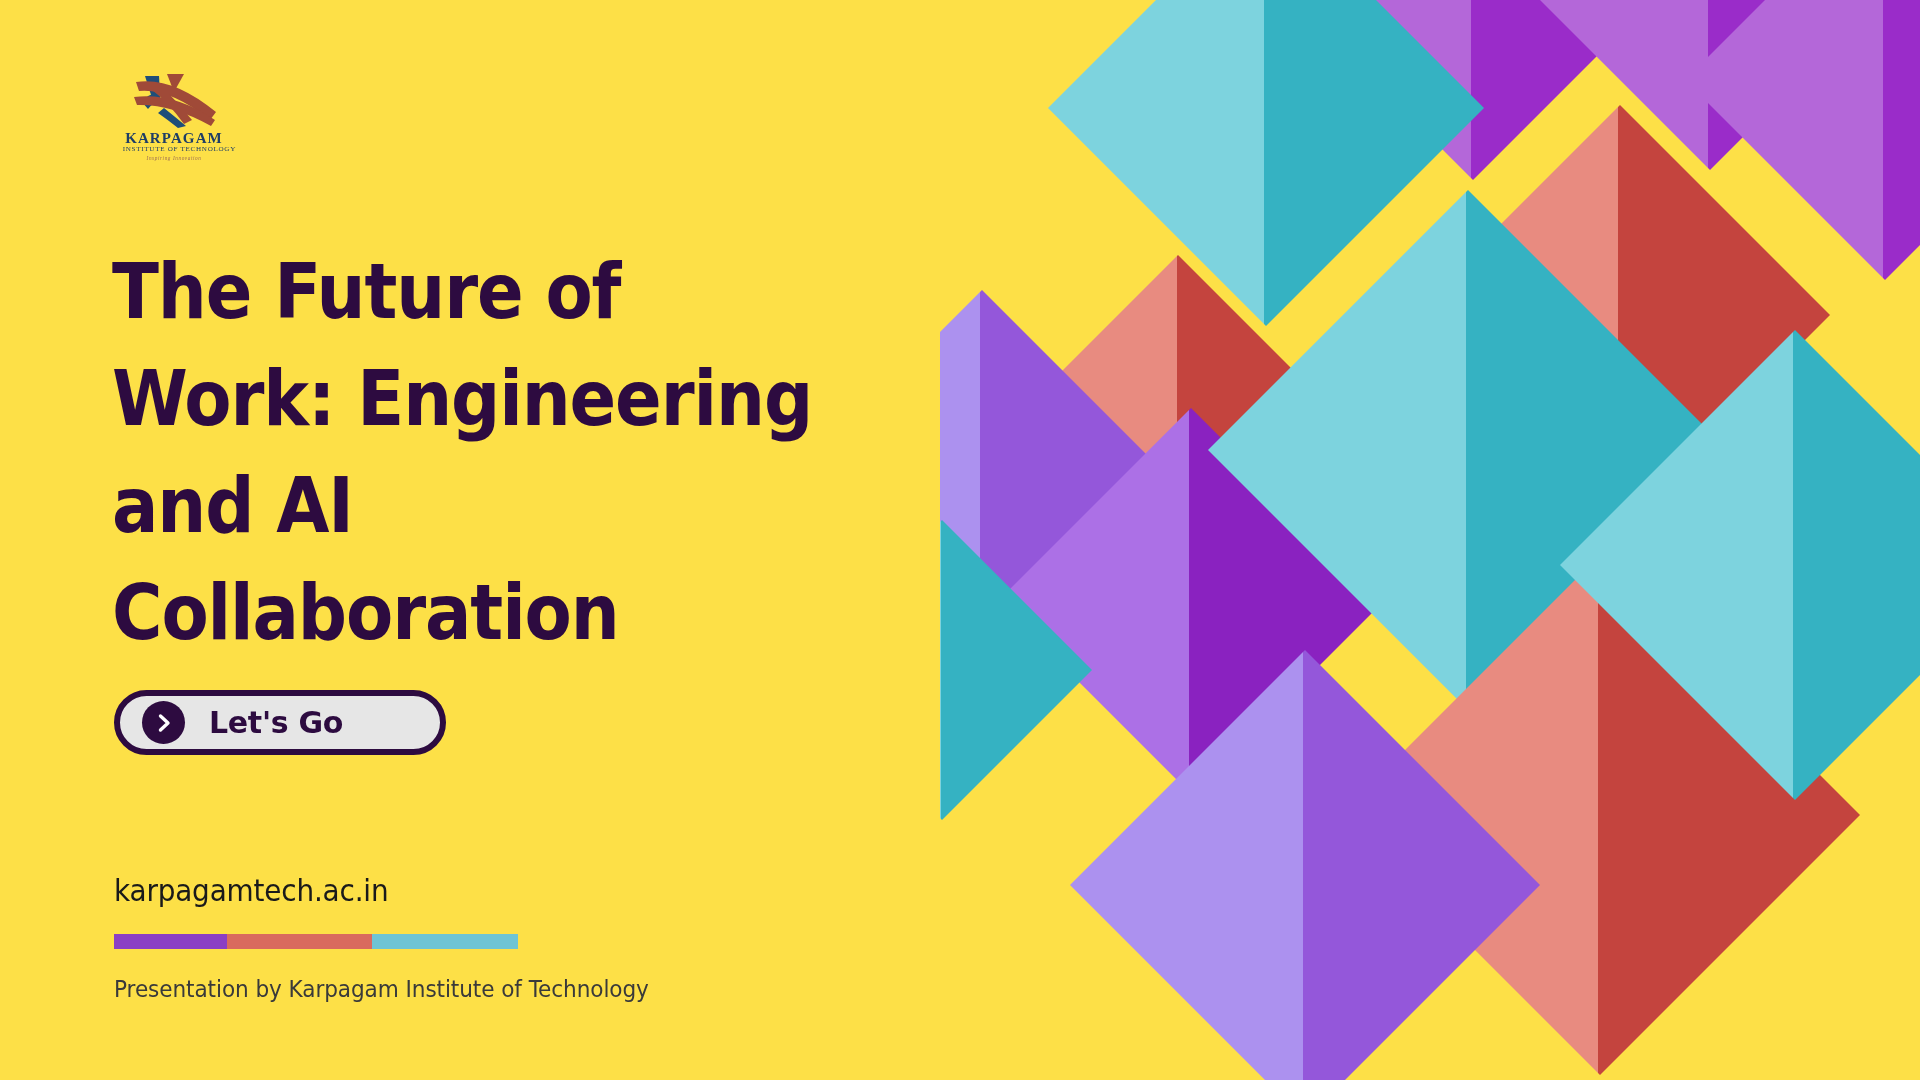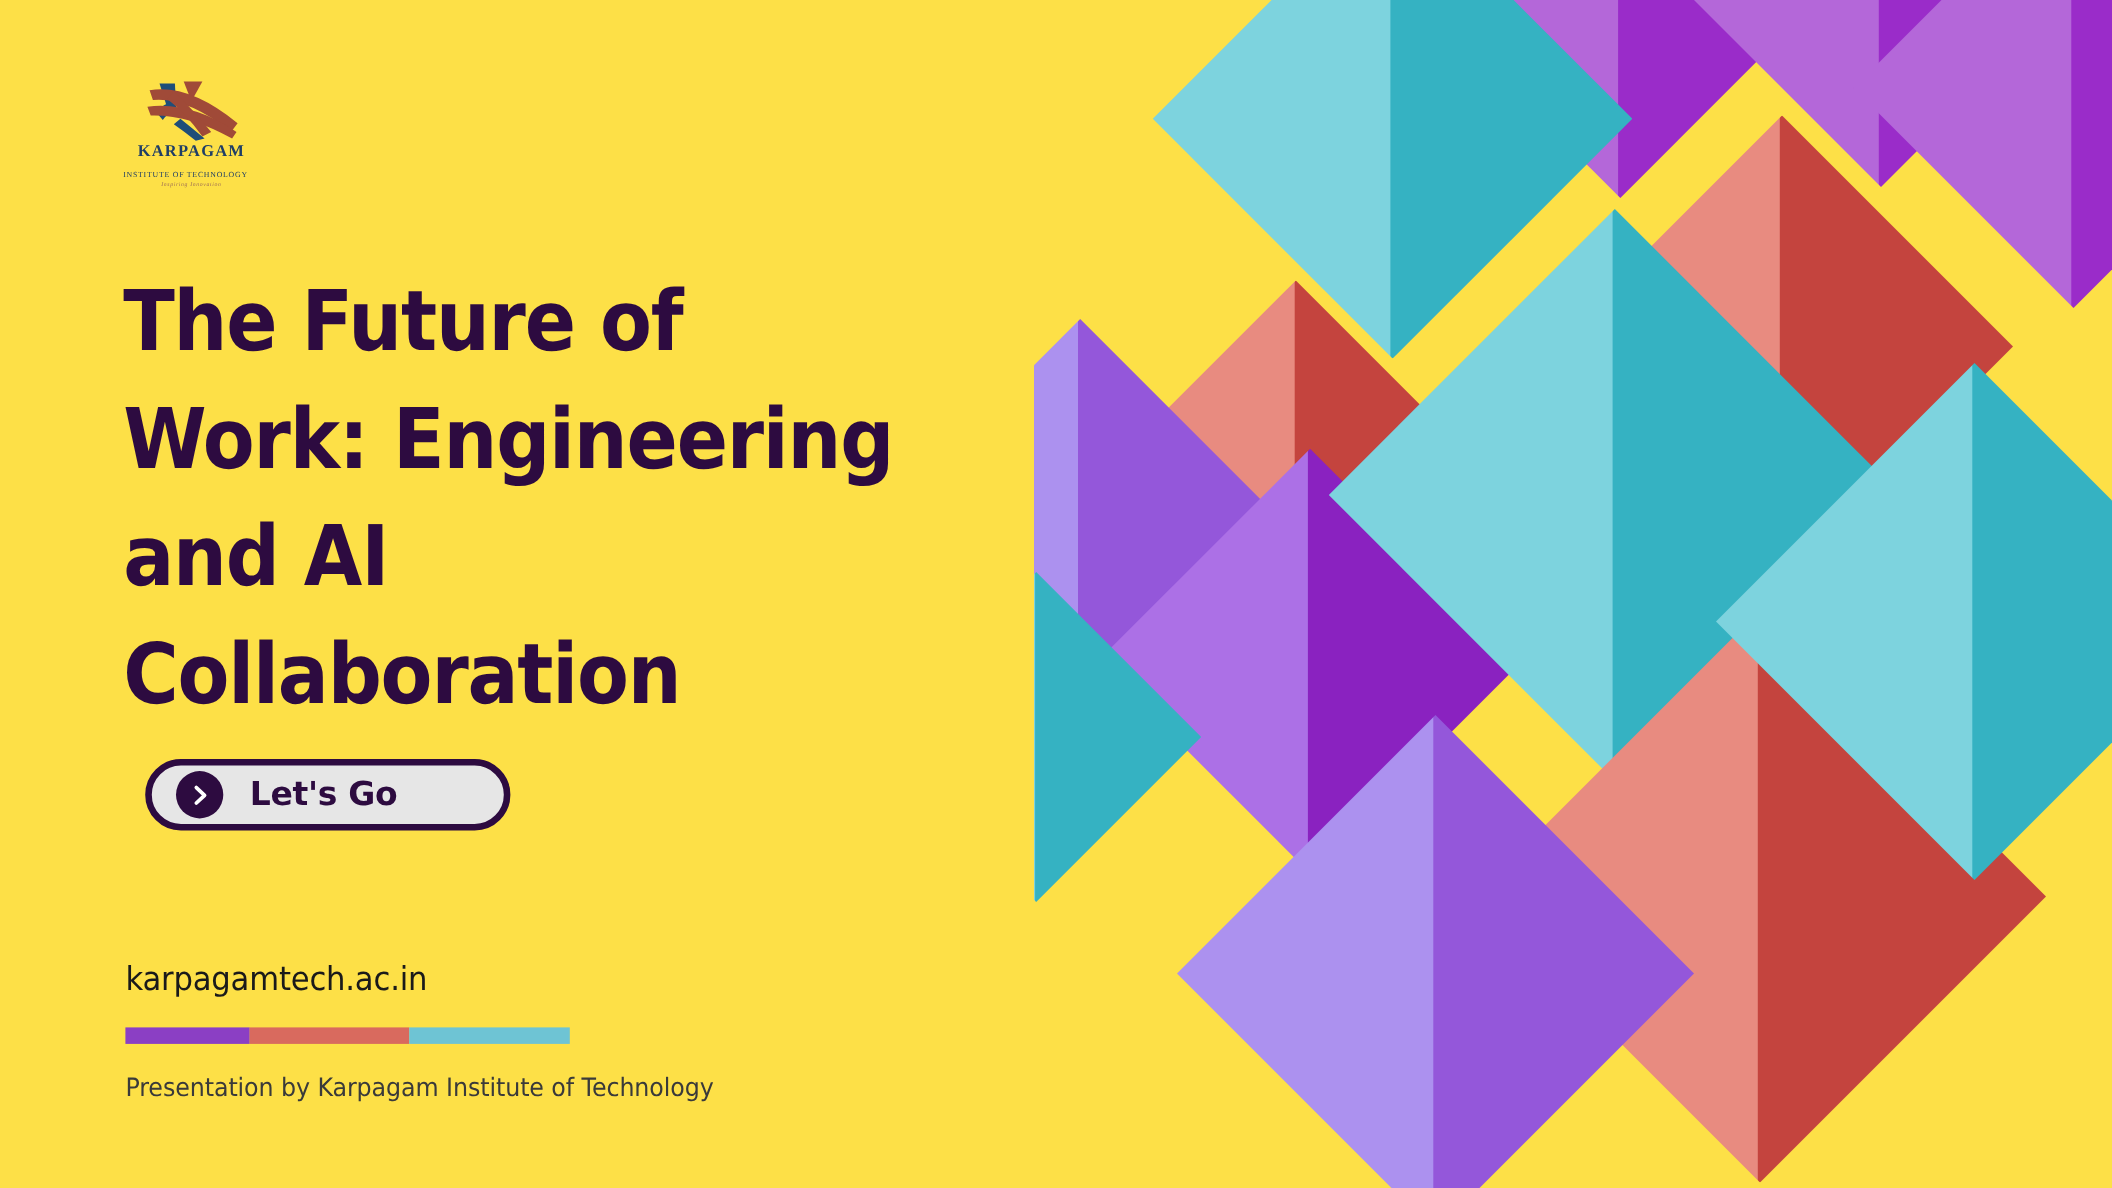--- a/index.html
+++ b/index.html
@@ -75,22 +75,22 @@
     line-height: 1;
     text-align: center;
     margin-top: 1px;
   }
   .logo-sub {
     font-family: "Liberation Serif", serif;
     color: #1F3E66;
     letter-spacing: 0.7px;
     font-size: 7.1px;
     line-height: 1;
-    text-align: left;
-    margin-top: 10px;
+    text-align: right;
+    margin-top: 0;
   }
   .logo-tag {
     font-family: "Liberation Serif", serif;
     font-style: italic;
     color: #9B6A55;
     letter-spacing: 0.6px;
     font-size: 5.2px;
     line-height: 1;
     text-align: center;
     margin-top: 3px;
@@ -107,21 +107,21 @@
     font-size: 76px;
     line-height: 1.41;
     letter-spacing: -1.2px;
     color: #2D0B40;
     transform: scaleX(0.905);
     transform-origin: left top;
   }
 
   .cta {
     position: absolute;
-    left: 20px;
+    left: 2px;
     top: 690px;
     width: 332px;
     height: 65px;
     border: 6px solid #2D0B40;
     border-radius: 40px;
     background: #E6E6E6;
     display: flex;
     align-items: center;
     padding-left: 22px;
     box-sizing: border-box;

